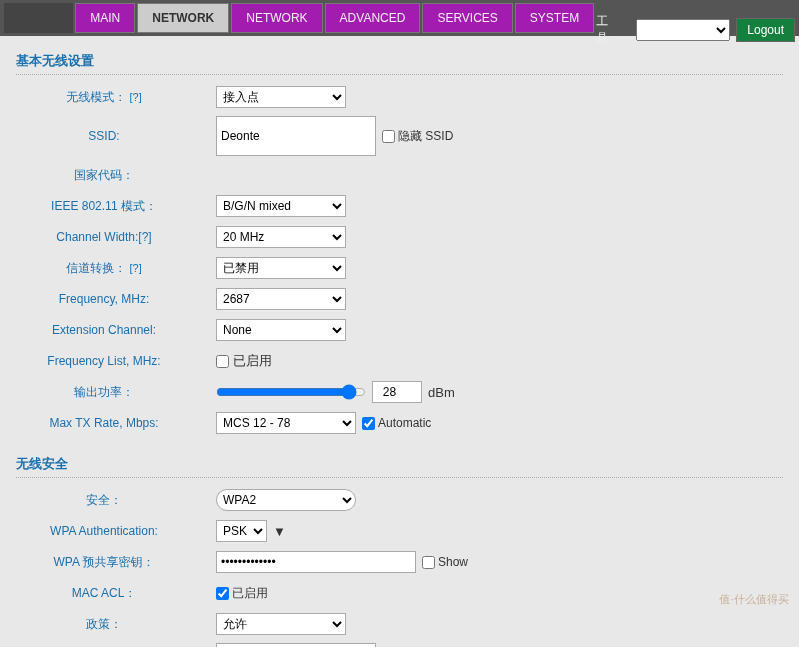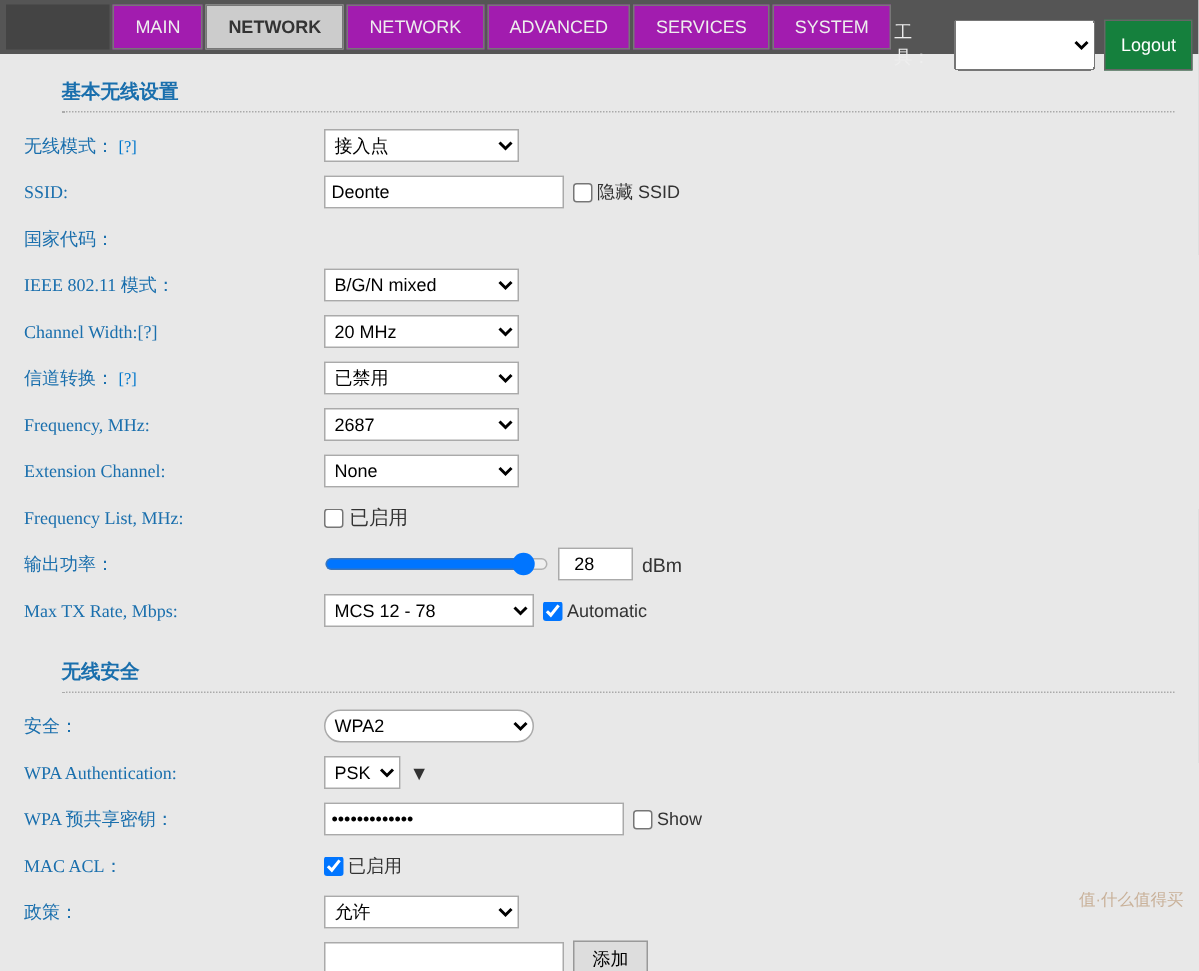--- a/index.html
+++ b/index.html
@@ -39,20 +39,21 @@
       align-items: center;
     }
     .tab.active {
       background: #ccc;
       color: #333;
       font-weight: bold;
     }
     .top-bar-right {
       margin-left: auto;
       display: flex;
+      align-items: center;
       gap: 6px;
       margin-top: 24px;
     }
     .tools-label {
       color: #eee;
       font-size: 12px;
     }
     .tools-select {
       font-size: 12px;
       padding: 2px 4px;
@@ -75,38 +76,36 @@
     }
 
     
     .section-title {
       color: #1a6fad;
       font-size: 13px;
       font-weight: bold;
       padding: 6px 0 4px 0;
       border-bottom: 1px dotted #aaa;
       margin-bottom: 10px;
-      margin-left: 25px;
     }
 
     
     .form-row {
       display: flex;
       align-items: center;
       margin-bottom: 7px;
       min-height: 24px;
     }
     .form-label {
-      text-align: left;
+      text-align: center;
       width: 200px;
       padding-right: 24px;
       color: #1a6fad;
       font-size: 12px;
       flex-shrink: 0;
-      font-family: Liberation Serif, serif;
     }
     .form-label .help {
       color: #0077cc;
       font-size: 11px;
     }
     .form-control {
       display: flex;
       align-items: center;
       gap: 6px;
     }
@@ -116,21 +115,21 @@
       border: 1px solid #aaa;
       background: #fff;
       height: 22px;
       min-width: 130px;
     }
     input[type="text"].field {
       font-size: 12px;
       padding: 2px 4px;
       border: 1px solid #aaa;
       background: #fff;
-      height: 22px;
+      height: 40px;
       width: 160px;
     }
     input[type="number"].field {
       font-size: 12px;
       padding: 2px 4px;
       border: 1px solid #aaa;
       background: #fff;
       height: 22px;
       width: 50px;
       text-align: center;

